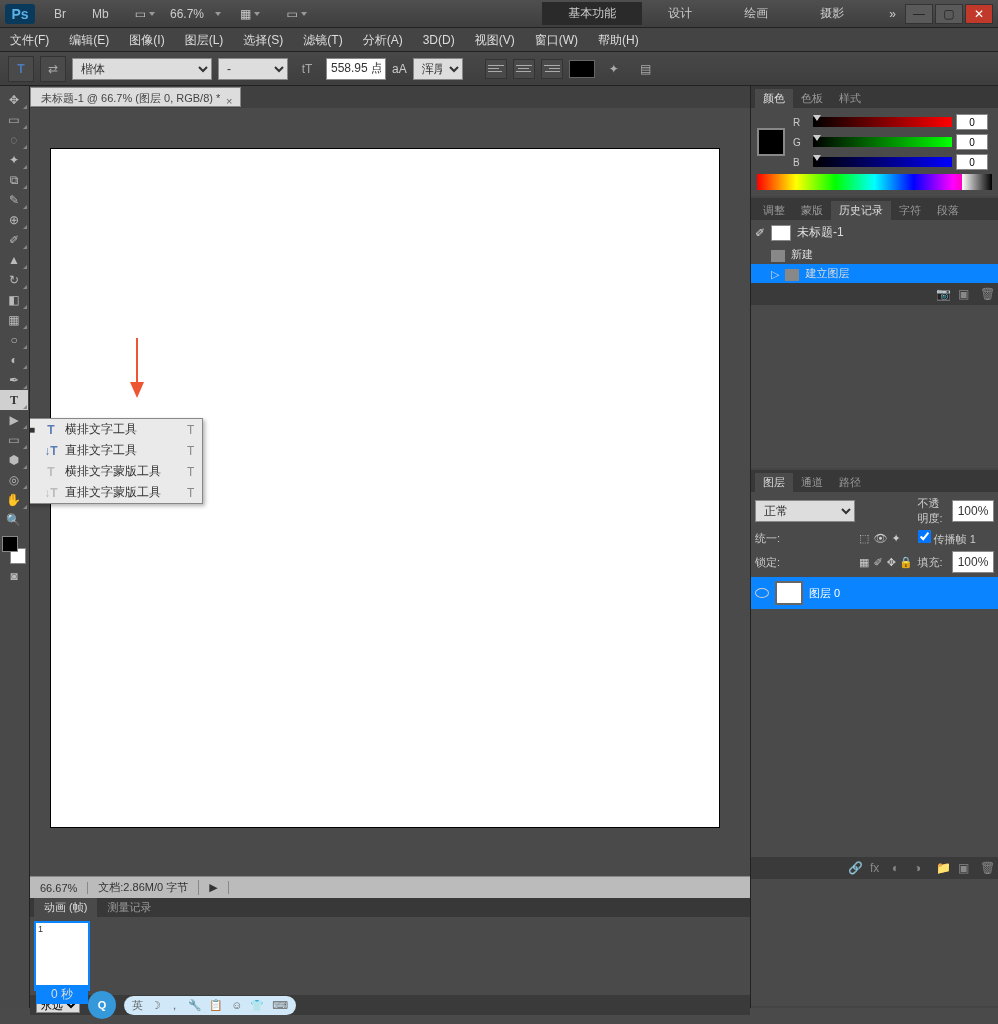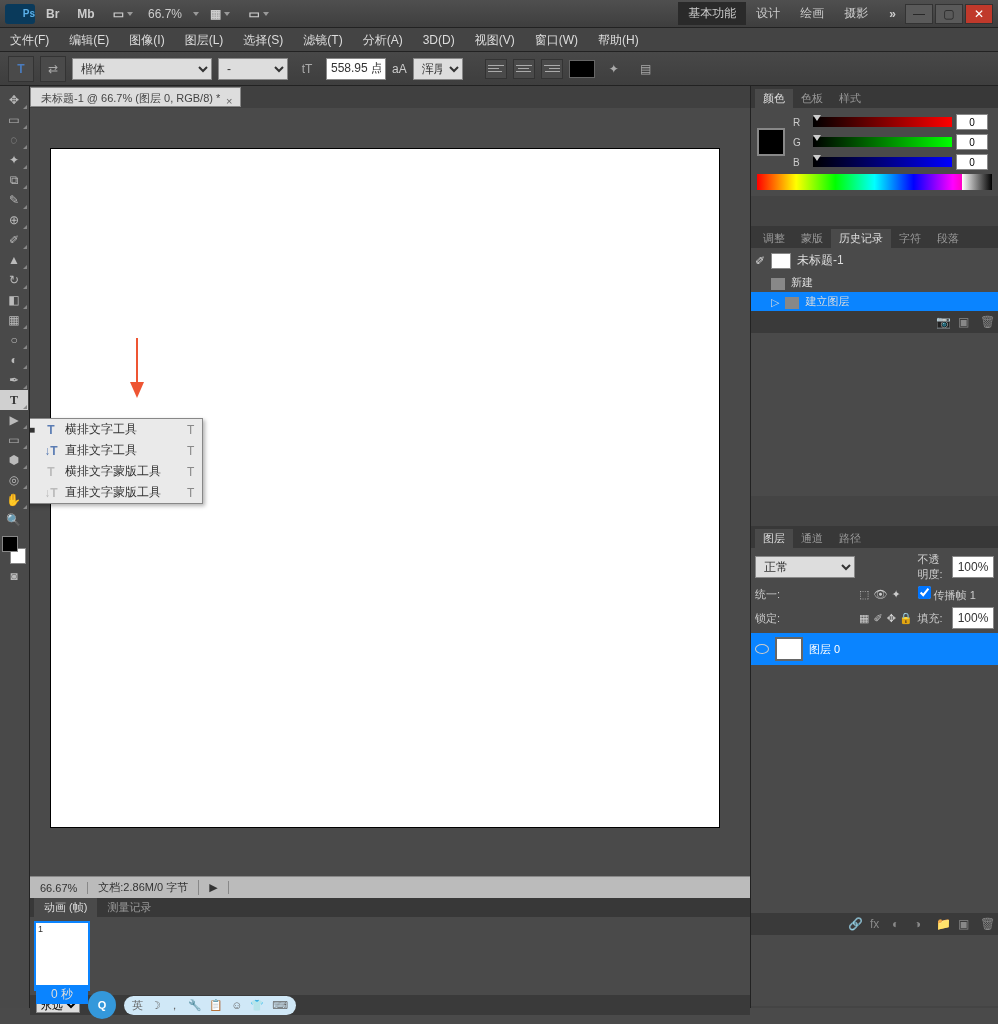--- a/index.html
+++ b/index.html
@@ -1,24 +1,24 @@
 <!DOCTYPE html>
 <html><head>
 <meta charset="utf-8">
 <style>
 * { margin: 0; padding: 0; box-sizing: border-box; font-family: "Microsoft YaHei", sans-serif; }
 body { background: #4a4a4a; width: 998px; height: 1024px; overflow: hidden; font-size: 12px; }
 
 .titlebar { height: 28px; background: linear-gradient(#4f4f4f,#3e3e3e); display: flex; align-items: center; padding: 0 5px; border-bottom: 1px solid #222; }
-.ps-logo { width: 30px; height: 20px; background: #0a3a5b; color: #5cb0e8; font-weight: bold; font-size: 10px; text-align: right; line-height: 20px; border-radius: 3px; }
-.tb-btn { height: 20px; padding: 0 6px; color: #ccc; display: flex; align-items: center; margin-left: 4px; border: 1px solid transparent; cursor: pointer; font-weight: bold; }
+.ps-logo { width: 30px; height: 20px; background: #0a3a5b; color: #5cb0e8; font-weight: bold; font-size: 14px; text-align: center; line-height: 20px; border-radius: 3px; }
+.tb-btn { height: 20px; padding: 0 6px; color: #ccc; display: flex; align-items: center; margin-left: 12px; border: 1px solid transparent; cursor: pointer; }
 .zoom-lbl { color: #ccc; margin: 0 8px; font-size: 12px; }
 .dropdown-arrow { border-top: 4px solid #999; border-left: 3px solid transparent; border-right: 3px solid transparent; margin-left: 3px; }
 .spacer { flex: 1; }
-.workspace-tab { padding: 3px 10px; color: #ccc; font-size: 12px; cursor: pointer; }
+.workspace-tab { padding: 3px 26px; color: #ccc; font-size: 12px; cursor: pointer; }
 .workspace-tab.active { background: #2a2a2a; }
 .win-btn { width: 28px; height: 20px; background: #5a5a5a; border: 1px solid #333; margin-left: 2px; display:flex; align-items:center; justify-content:center; color:#222; cursor:pointer;}
 .win-btn.close { background: #c0392b; color: #fff; }
 
 .menubar { height: 24px; background: #444; display: flex; align-items: center; border-bottom: 1px solid #222; }
 .menu-item { padding: 0 10px; color: #ddd; font-size: 12px; line-height: 24px; cursor: pointer; }
 
 .options-bar { height: 34px; background: linear-gradient(#484848,#3e3e3e); display: flex; align-items: center; padding: 0 8px; border-bottom: 1px solid #222; gap: 6px; }
 .opt-icon { width: 26px; height: 26px; display: flex; align-items: center; justify-content: center; color: #aaa; border: 1px solid #333; background: #4a4a4a; cursor:pointer;}
 .opt-select { height: 22px; background: #ddd; border: 1px solid #888; color: #333; font-size: 12px; padding: 0 4px; }
@@ -61,21 +61,21 @@
 .bp-tab { padding: 2px 10px; color: #999; font-size: 11px; cursor: pointer; }
 .bp-tab.active { background: #4a4a4a; color: #ddd; }
 .bp-body { flex:1; background: #4a4a4a; padding: 4px; display:flex; align-items:flex-start; }
 .frame-thumb { width: 56px; height: 70px; background: #fff; border: 2px solid #0a84ff; position: relative; }
 .frame-time { position: absolute; bottom: -15px; left: 0; right: 0; text-align: center; color: #ddd; font-size: 12px; background:#0a84ff; padding:1px 0;}
 .bp-footer { height: 20px; background: #3a3a3a; display: flex; align-items: center; padding: 0 6px; gap: 8px; color: #aaa; font-size: 11px;}
 .mini-sel { background: #ddd; border: 1px solid #888; font-size: 11px; height: 16px; }
 .q-circle { width: 28px; height: 28px; border-radius: 50%; background: #3498db; color: #fff; display:flex;align-items:center;justify-content:center;font-weight:bold; }
 .pill-bar { background: #d0e8f7; border-radius: 12px; padding: 2px 8px; display: flex; align-items: center; gap: 8px; color:#666;}
 
-.right-panels { width: 248px; background: #444; border-left: 1px solid #222; display: flex; flex-direction: column; gap: 28px; }
+.right-panels { width: 248px; background: #444; border-left: 1px solid #222; display: flex; flex-direction: column; }
 .panel { background: #4a4a4a; margin-bottom: 2px; }
 .panel-tabs { height: 22px; background: #383838; display: flex; align-items: flex-end; padding-left: 4px; }
 .panel-tab { padding: 2px 8px; color: #999; font-size: 11px; cursor: pointer; }
 .panel-tab.active { background: #4a4a4a; color: #ddd; }
 .panel-body { padding: 6px; }
 
 .color-panel-body { display: grid; grid-template-columns: 32px 16px 1fr 36px; gap: 4px; align-items: center; }
 .cp-swatch { grid-row: 1/4; width: 28px; height: 28px; background: #000; border: 2px solid #888; }
 .slider-track { height: 10px; position: relative; }
 .slider-thumb { position:absolute; left:0; top:-2px; width:0; height:0; border-top:6px solid #ccc; border-left:4px solid transparent; border-right:4px solid transparent;}

